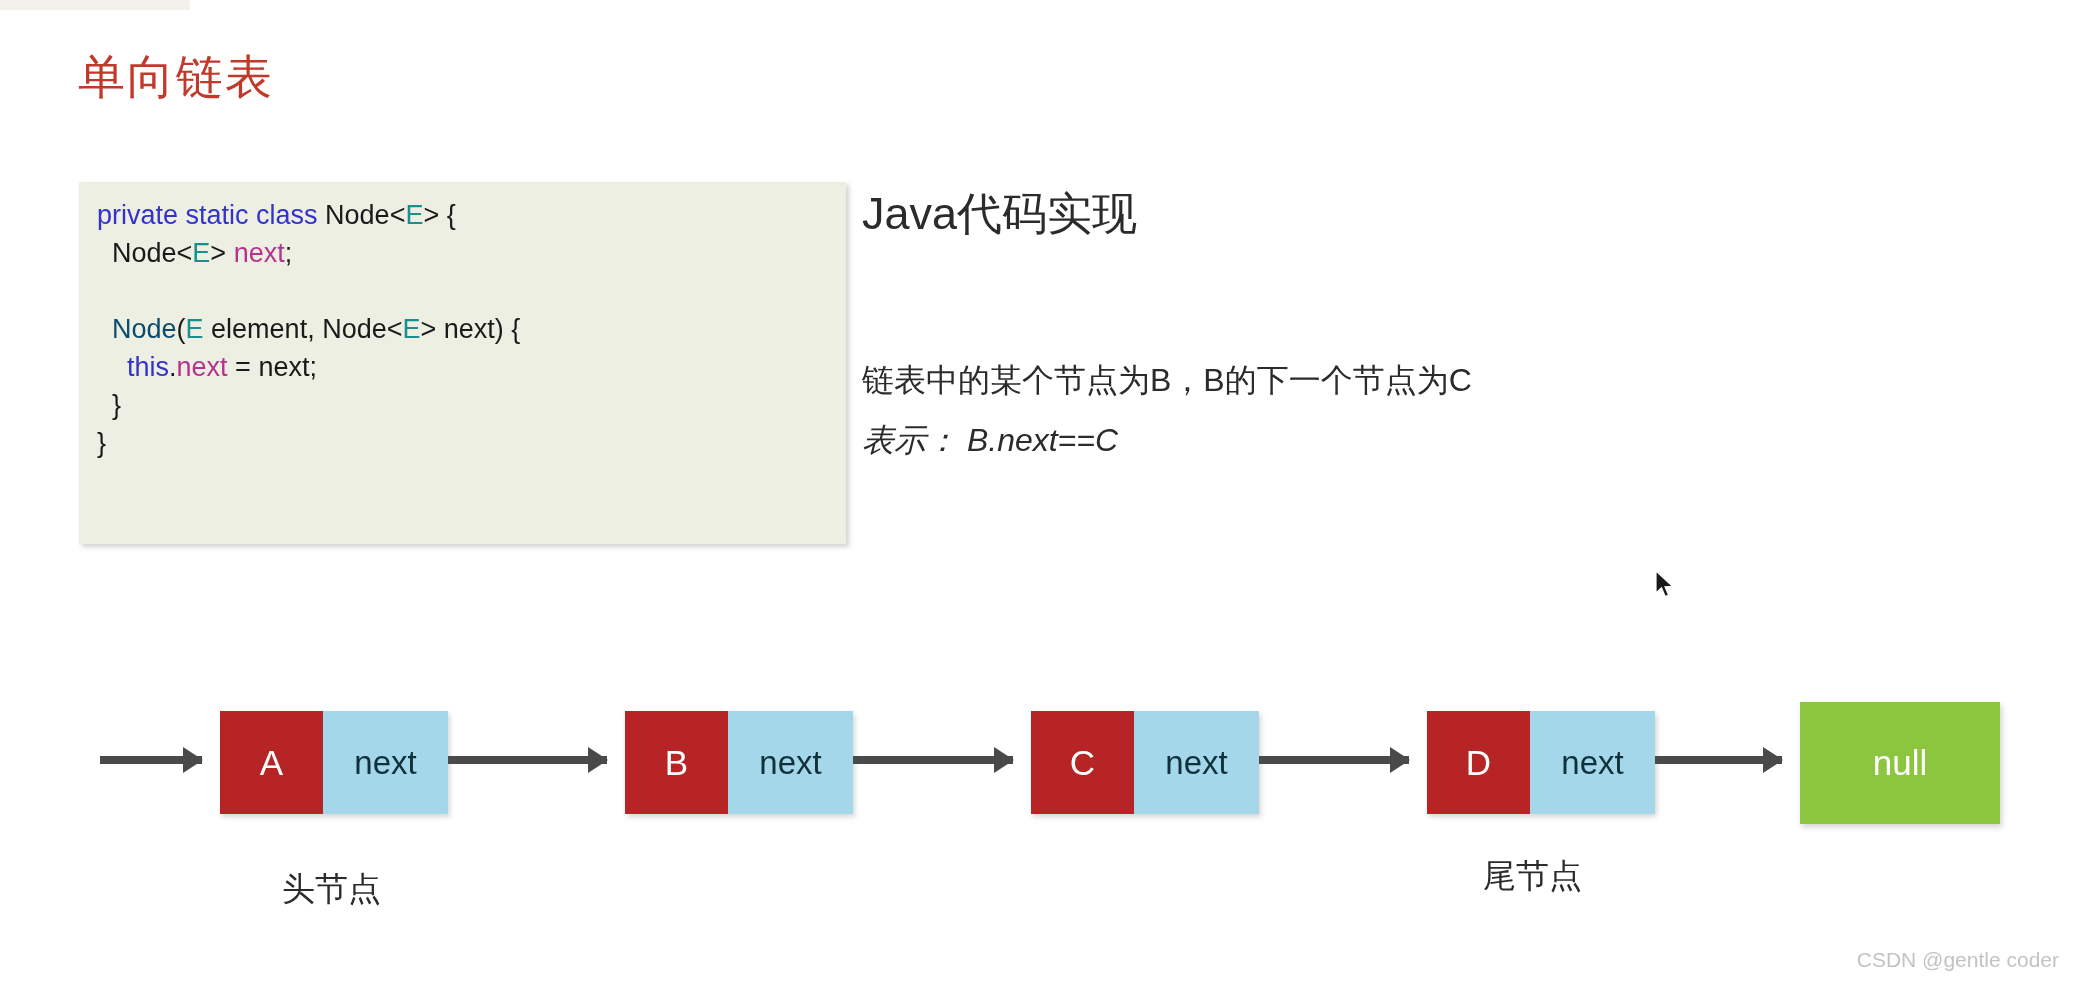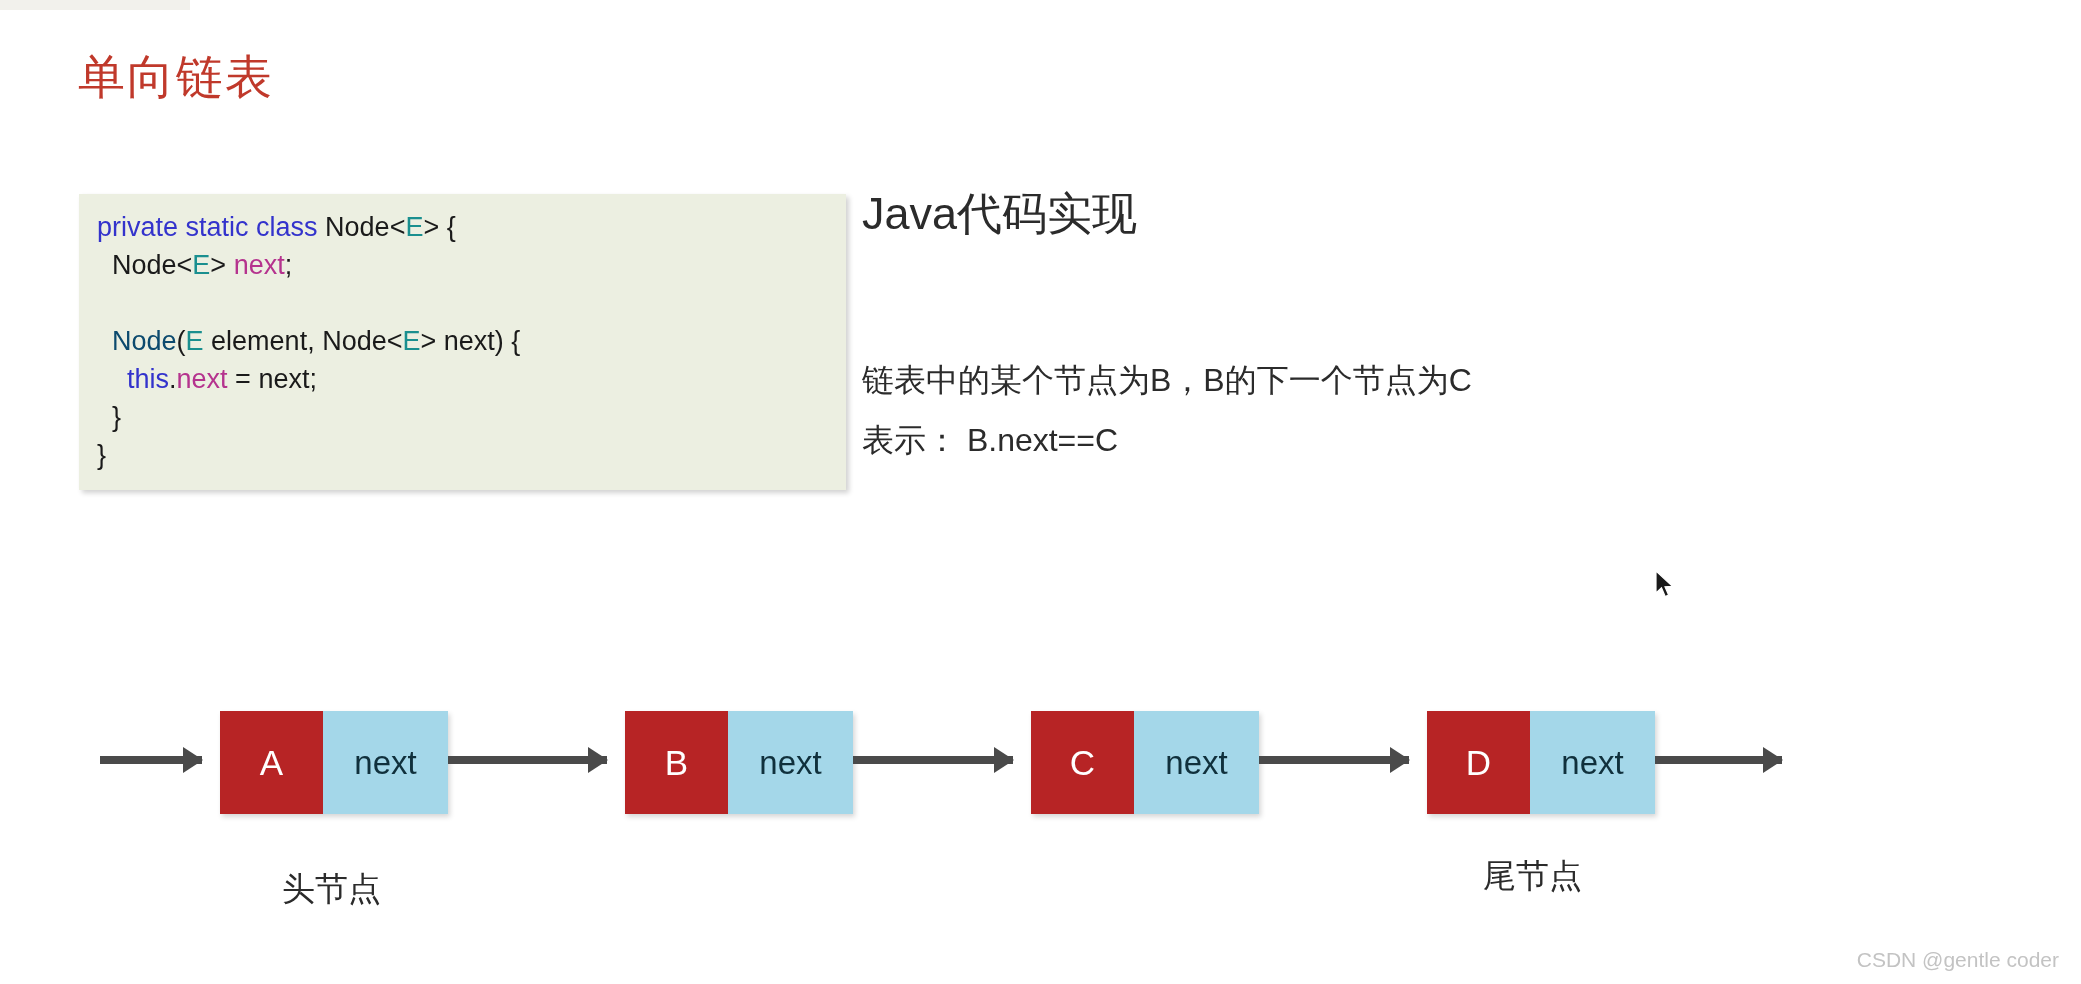--- a/index.html
+++ b/index.html
@@ -34,23 +34,23 @@
     line-height: 58px;
     color: #c0392b;
     letter-spacing: 2px;
     white-space: nowrap;
   }
 
   
   .code-panel {
     position: absolute;
     left: 79px;
-    top: 194px;
+    top: 182px;
     width: 767px;
-    height: 296px;
+    height: 362px;
     background: #ecefe1;
     box-shadow: 3px 3px 5px rgba(0,0,0,0.18);
     box-sizing: border-box;
     padding: 14px 0 0 18px;
   }
   .code-line {
     font-family: "Liberation Sans", "DejaVu Sans", sans-serif;
     font-size: 27px;
     line-height: 38px;
     color: #1a1a1a;
@@ -80,20 +80,21 @@
     top: 358px;
     font-size: 32px;
     line-height: 44px;
     text-align: center;
   }
   .note-line-2 {
     left: 862px;
     top: 418px;
     font-size: 32px;
     line-height: 44px;
+    font-style: italic;
   }
 
   
   .diagram {
     position: absolute;
     left: 0;
     top: 690px;
     width: 2081px;
     height: 140px;
   }
@@ -221,20 +222,21 @@
     <div class="ll-node" style="left: 1031px;">
       <div class="ll-cell-value">C</div>
       <div class="ll-cell-next">next</div>
     </div>
     <div class="arrow" style="left: 1259px; width: 150px;"></div>
     <div class="ll-node" style="left: 1427px;">
       <div class="ll-cell-value">D</div>
       <div class="ll-cell-next">next</div>
     </div>
     <div class="arrow" style="left: 1655px; width: 127px;"></div>
+    <div class="ll-null" style="left: 1800px;">null</div>
   </div>
 
 <div class="caption caption-head">头节点</div>
 
 <div class="caption caption-tail">尾节点</div>
 
 <div class="cursor">
   <svg width="22" height="30" viewBox="0 0 22 30">
     <path d="M1 1 L1 23 L6.5 17.8 L10.2 26.5 L13.6 25 L10 16.7 L17.5 16.4 Z" fill="#1a1a1a" stroke="#ffffff" stroke-width="1.2"></path>
   </svg>

